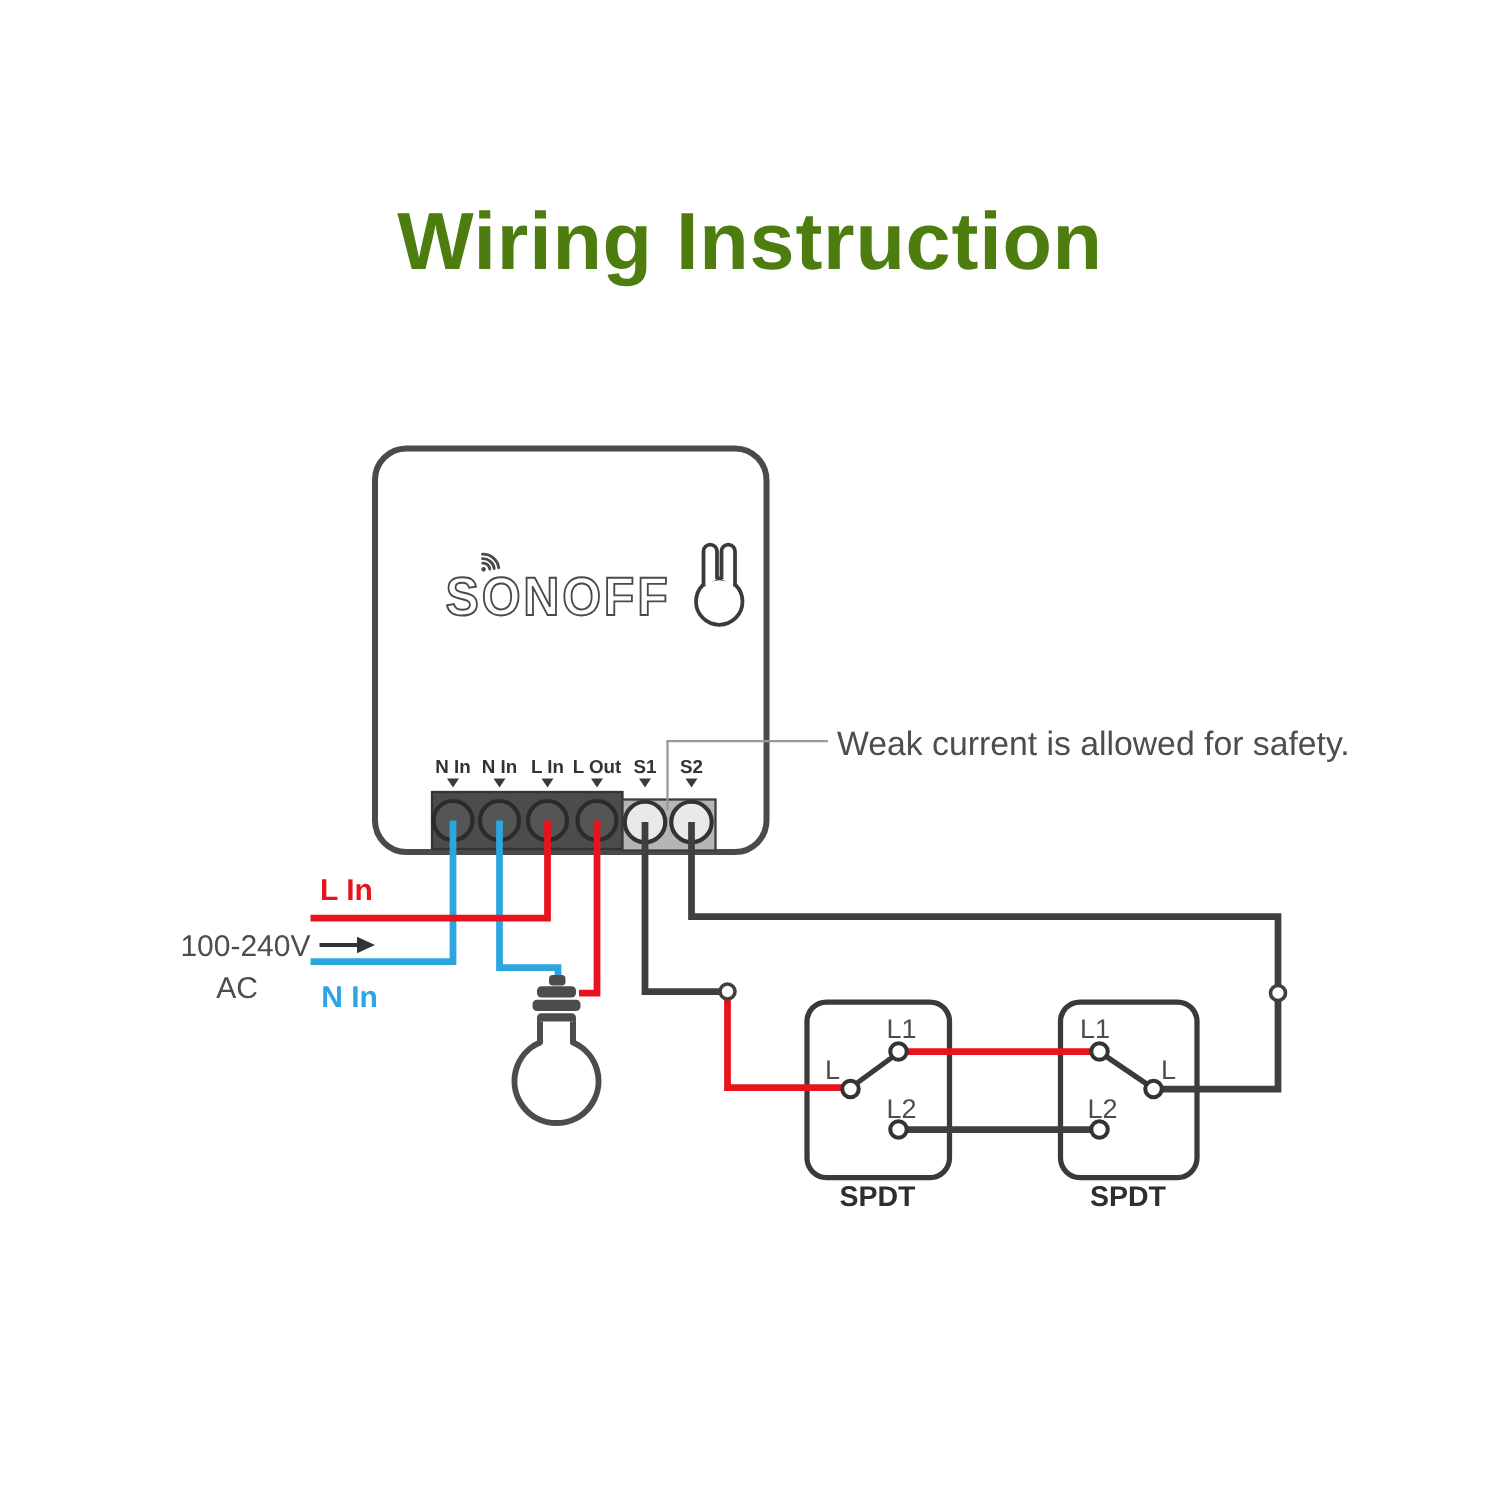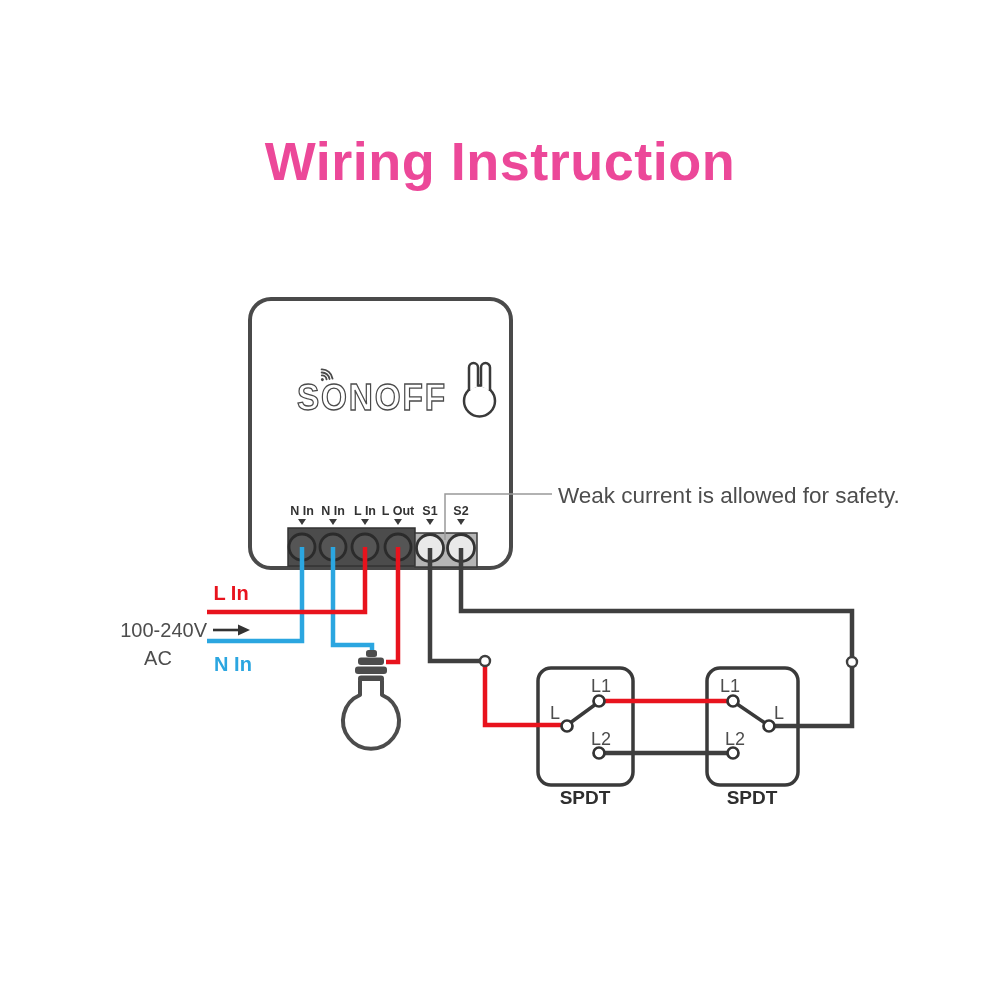--- a/index.html
+++ b/index.html
@@ -11,21 +11,21 @@
     overflow: hidden;
   }
   .page { position: absolute; inset: 0; width: 1000px; height: 1000px; }
   .title {
     position: absolute;
     left: 0; right: 0; top: 130px;
     text-align: center;
     font-size: 54px;
     font-weight: 700;
     letter-spacing: 0.5px;
-    color: #ec4899;
+    color: #4d7c0f;
   }
   svg.diagram { position: absolute; left: 0; top: 0; }
   svg text { font-family: "Liberation Sans", sans-serif; }
 </style>
 </head>
 <body>
 
 <div class="page">
 
   <div class="title">Wiring Instruction</div>

